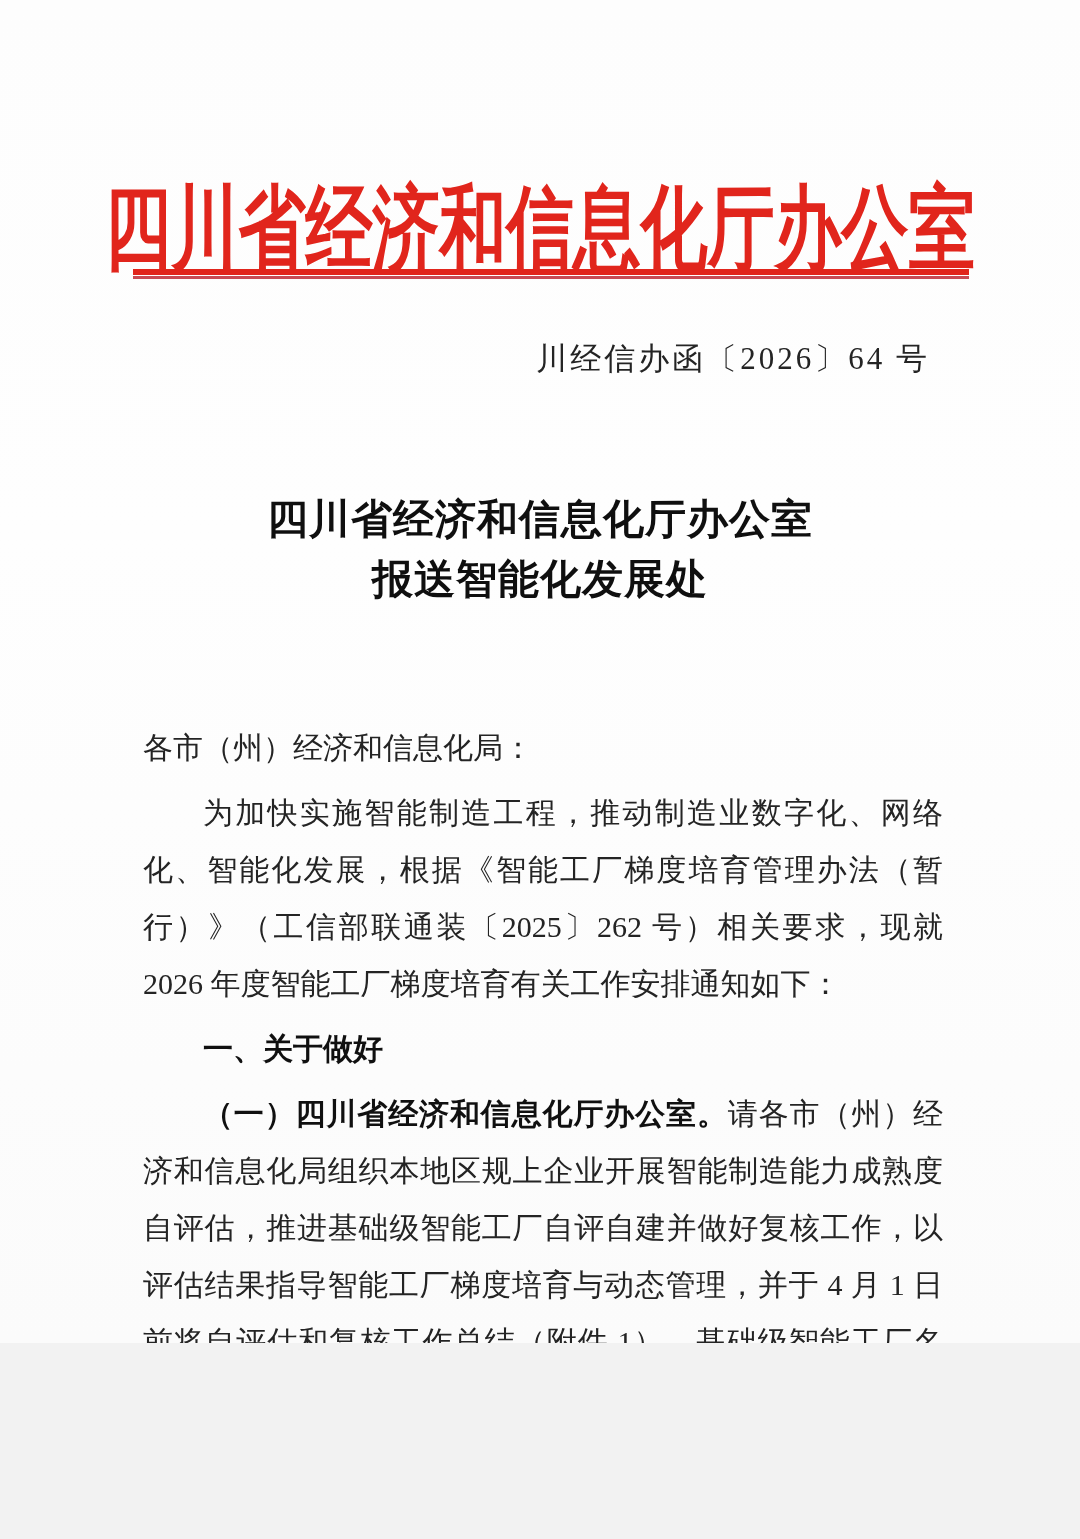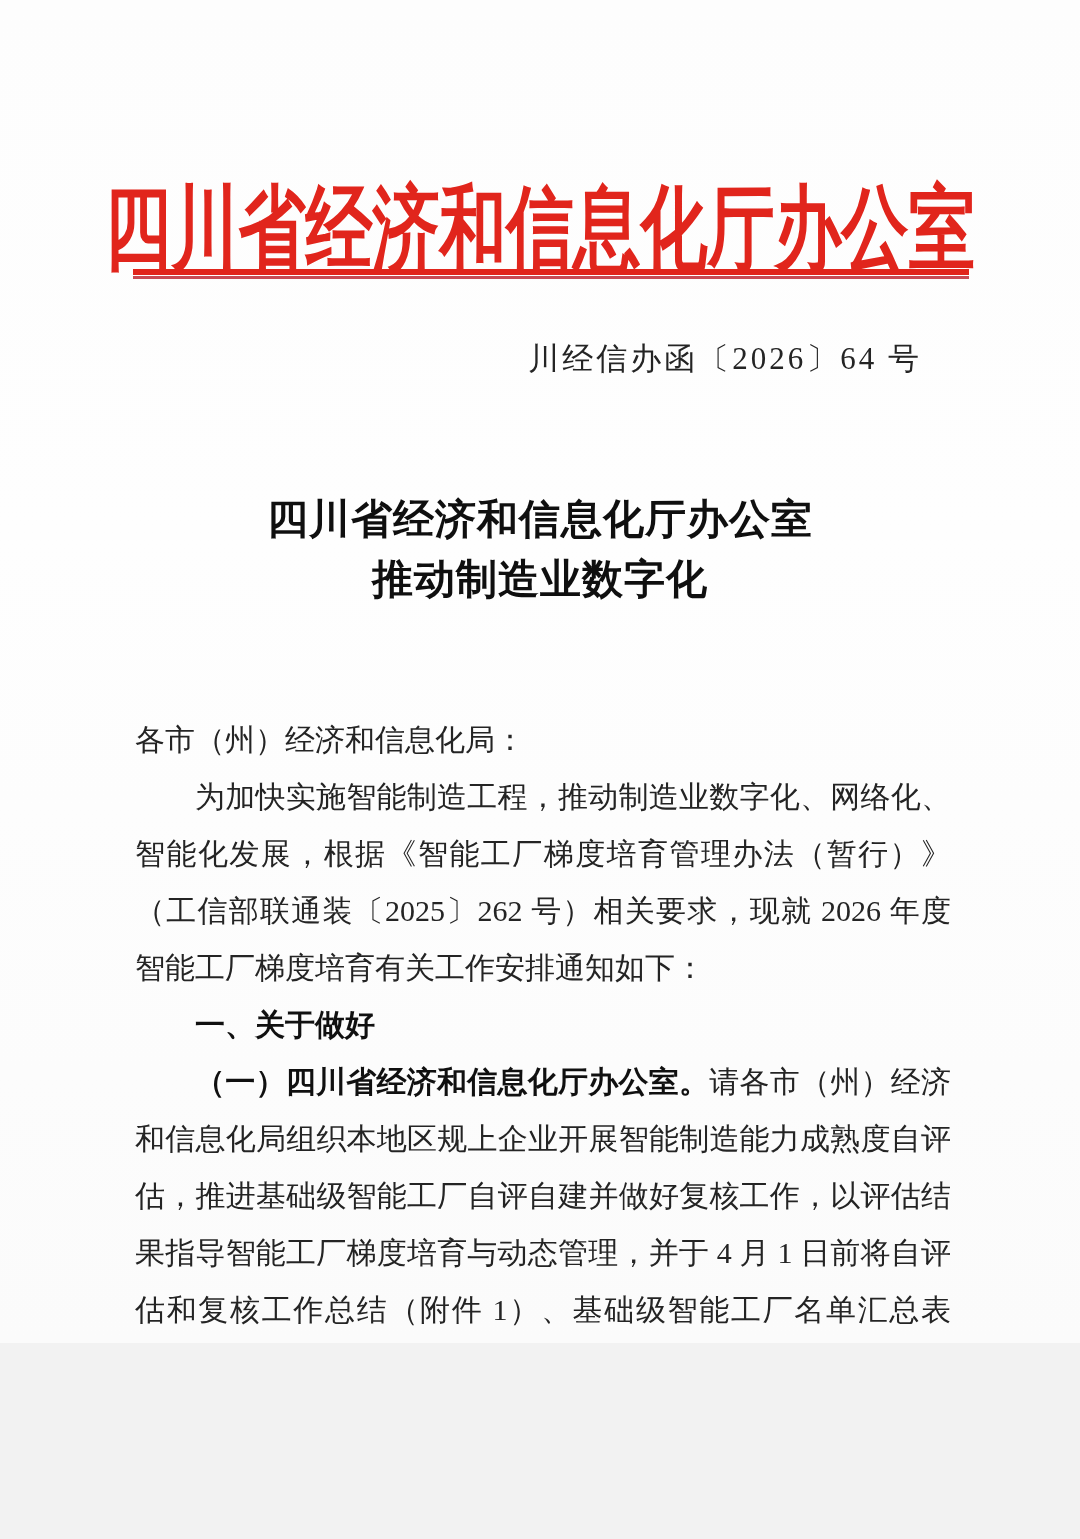--- a/index.html
+++ b/index.html
@@ -45,21 +45,21 @@
       to bottom,
       var(--red) 0%, var(--red) 50%,
       #ffffff 50%, #ffffff 62%,
       var(--rule-dark) 62%, var(--rule-dark) 84%,
       rgba(255,255,255,0) 84%
     );
   }
   .doc-number {
     position: absolute;
     top: 338px;
-    right: 158px;
+    right: 150px;
     font-size: 31px;
     color: #242424;
     letter-spacing: 3px;
     white-space: nowrap;
     text-align: center;
   }
   .title {
     position: absolute;
     top: 489px;
     left: 0;
@@ -74,21 +74,21 @@
   .body-block {
     position: absolute;
     top: 711px;
     left: 135px;
     width: 816px;
     font-size: 30px;
     line-height: 57px;
     color: #242424;
     text-align: justify;
   }
-  .body-block p { margin: 0; }
+  .body-block p { margin: 8px; }
   .para { text-indent: 2em; }
   .heading { font-weight: bold; color: #101010; }
   .bold-lead { font-weight: bold; color: #101010; }
   .rule-bottom {
     position: absolute;
     top: 1391px;
     left: 133px;
     width: 838px;
     height: 11px;
     background: linear-gradient(
@@ -106,21 +106,21 @@
 <div class="page">
 
   <div class="letterhead">四川省经济和信息化厅办公室</div>
 
   <div class="rule-top"></div>
 
   <div class="doc-number">川经信办函〔2026〕64 号</div>
 
   <div class="title">
     <div>四川省经济和信息化厅办公室</div>
-    <div>推动制造业数字化</div>
+    <div>报送智能化发展处</div>
   </div>
 
   <div class="body-block">
     <p class="salutation">各市（州）经济和信息化局：</p>
     <p class="para">为加快实施智能制造工程，推动制造业数字化、网络化、智能化发展，根据《智能工厂梯度培育管理办法（暂行）》（工信部联通装〔2025〕262 号）相关要求，现就 2026 年度智能工厂梯度培育有关工作安排通知如下：</p>
     <p class="para heading">一、关于做好</p>
     <p class="para"><span class="bold-lead">（一）四川省经济和信息化厅办公室。</span><span>请各市（州）经济和信息化局组织本地区规上企业开展智能制造能力成熟度自评估，推进基础级智能工厂自评自建并做好复核工作，以评估结果指导智能工厂梯度培育与动态管理，并于 4 月 1 日前将自评估和复核工作总结（附件 1）、基础级智能工厂名单汇总表（附件 2）报送智能化发展处。</span></p>
   </div>
 
   <div class="rule-bottom"></div>

